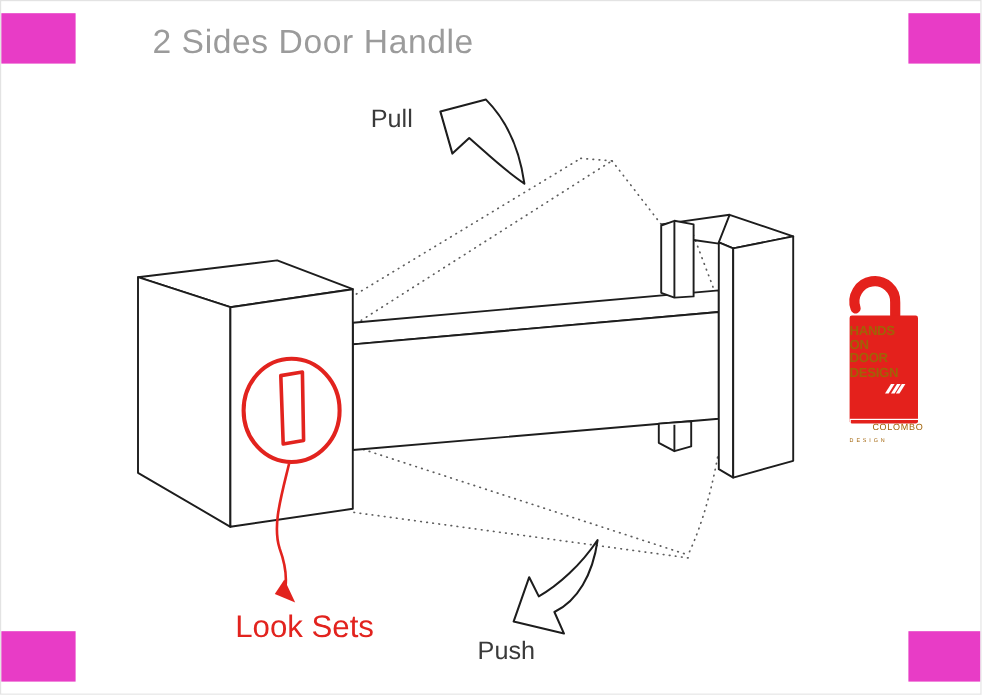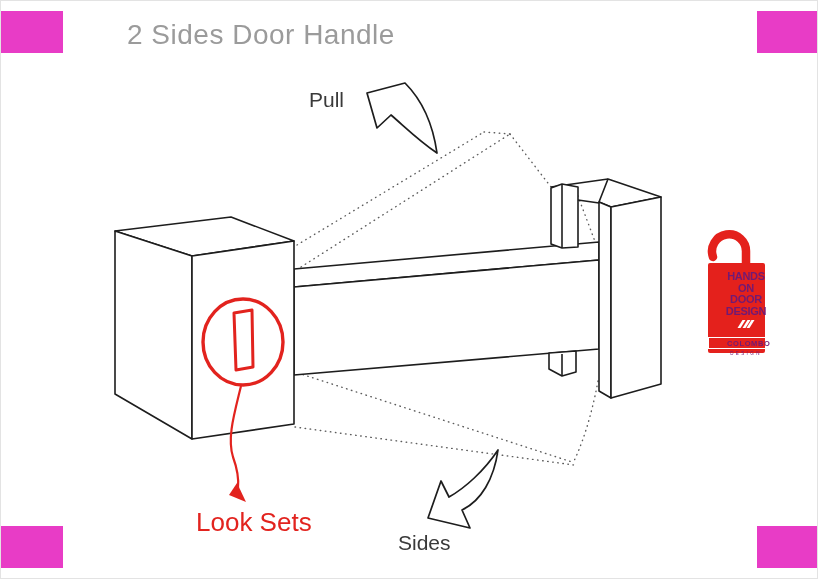--- a/index.html
+++ b/index.html
@@ -36,27 +36,27 @@
   .face{fill:#fff;stroke:var(--line);stroke-width:1.6;stroke-linejoin:round;}
   .ln{fill:none;stroke:var(--line);stroke-width:1.6;stroke-linejoin:round;}
   .dot{fill:none;stroke:#5d5d5d;stroke-width:1.4;stroke-dasharray:.5 4.6;stroke-linecap:round;}
   .arrow{fill:#fff;stroke:var(--line);stroke-width:1.7;stroke-linejoin:round;}
   .red-outline{fill:none;stroke:var(--red);}
   .red-fill{fill:var(--red);stroke:none;}
   .tag-body{fill:var(--tag-red);stroke:none;}
   .tag-hook{fill:none;stroke:var(--tag-red);stroke-width:8.5;stroke-linecap:round;}
   .tag-text{
     position:absolute;left:707px;top:262px;width:76px;height:90px;
-    color:#701a75;text-align:center;box-sizing:border-box;padding-top:8px;
+    color:#a16207;text-align:left;box-sizing:border-box;padding-top:8px;
   }
   .tag-line{font-size:11px;font-weight:700;line-height:11.5px;letter-spacing:-.3px;}
   .tag-logo{height:10px;margin:2px 0 1px;display:flex;justify-content:center;align-items:center;gap:2px;}
   .tag-logo .slash{display:inline-block;width:2.5px;height:8px;background:#fff;transform:skewX(-32deg);}
-  .tag-brand{display:inline-block;font-size:7.5px;font-weight:700;letter-spacing:.6px;
-    border:1px solid #fff;padding:1px 18px 0;margin-top:7px;}
+  .tag-brand{display:inline-block;font-size:7.5px;font-weight:400;letter-spacing:.6px;
+    border:1px solid #fff;padding:1px 18px 0;margin-top:19px;}
   .tag-brand-sub{font-size:4.5px;letter-spacing:2.4px;margin-top:1px;font-weight:400;}
 </style>
 </head>
 <body>
 
 <div class="canvas">
 
   <div class="corner tl"></div>
   <div class="corner tr"></div>
   <div class="corner bl"></div>
@@ -116,21 +116,21 @@
     <path class="arrow" d="M436,152 C432,124 421,99 404,82 L366,92 L376,127 L390,114 C404,126 418,140 436,152 Z"></path>
     <path class="arrow" d="M497,449 C493,478 480,500 461,509 L469,527 L427,517 L440,480 L448,496 C464,487 483,470 497,449 Z"></path>
 
     <g>
       <path class="tag-hook" d="M712,256 A17,17 0 1 1 745,251 L745,262"></path>
       <rect class="tag-body" x="707" y="262" width="57" height="90" rx="2"></rect>
     </g>
   </svg>
 
   <div class="dir-label pull">Pull</div>
-  <div class="dir-label push">Sides</div>
+  <div class="dir-label push">Push</div>
   <div class="look-sets">Look Sets</div>
 
   <div class="tag-text">
     <div class="tag-line">HANDS</div>
     <div class="tag-line">ON</div>
     <div class="tag-line">DOOR</div>
     <div class="tag-line">DESIGN</div>
     <div class="tag-logo">
       <span class="slash"></span>
         <span class="slash"></span>

